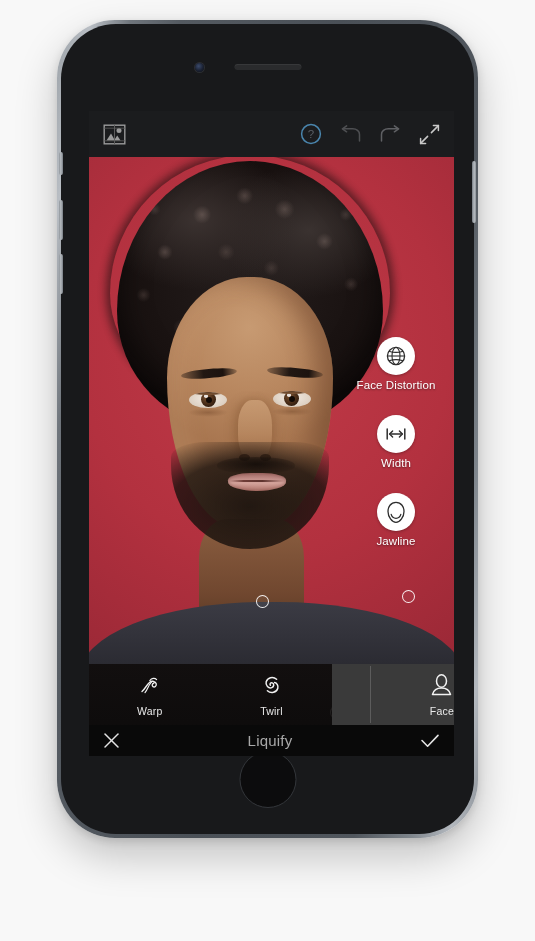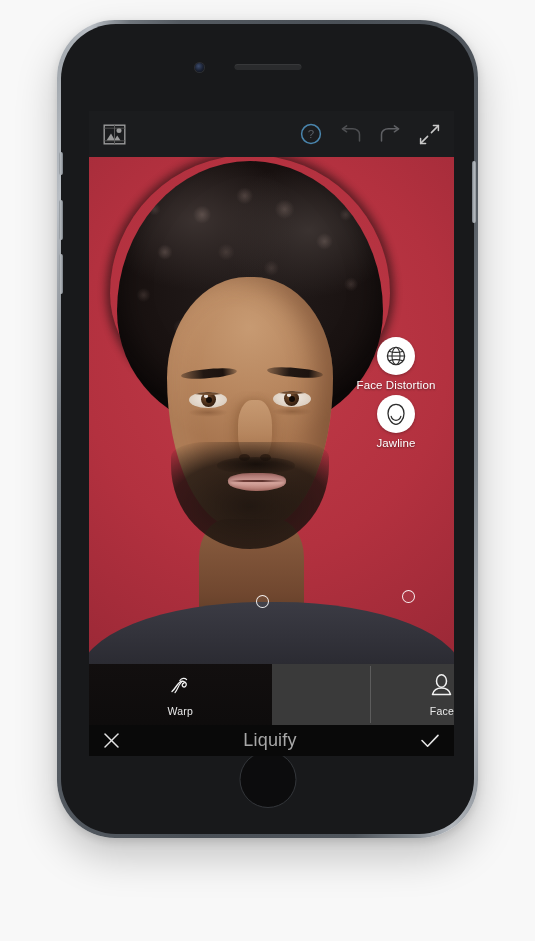--- a/index.html
+++ b/index.html
@@ -287,21 +287,21 @@
 
   
   #face-rail {
     position: absolute;
     right: 10px;
     top: 226px;
     width: 96px;
     display: flex;
     flex-direction: column;
     align-items: center;
-    gap: 4px;
+    gap: 24px;
     z-index: 6;
   }
   .rail-item { display:flex; flex-direction:column; align-items:center; }
   .rail-circle {
     width: 38px; height: 38px; border-radius: 50%;
     background: #ffffff;
     display:flex; align-items:center; justify-content:center;
     box-shadow: 0 1px 3px rgba(0,0,0,0.28);
   }
   .rail-label {
@@ -357,21 +357,21 @@
     top: 614px;
     width: 365px;
     height: 31px;
     background: #090909;
     display: flex;
     align-items: center;
     justify-content: space-between;
     padding: 0 14px;
   }
   #action-title {
-    font-size: 18px;
+    font-size: 15px;
     color: #a8a8a8;
     letter-spacing: .2px;
   }
 
   .ghost { position:absolute; opacity:0; pointer-events:none; }
 </style>
 </head>
 <body>
 
 <div id="stage">
@@ -494,20 +494,32 @@
                 <circle cx="11" cy="11" r="8.6" fill="none" stroke="#2e2e2e" stroke-width="1.3"></circle>
                 <ellipse cx="11" cy="11" rx="4" ry="8.6" fill="none" stroke="#2e2e2e" stroke-width="1.1"></ellipse>
                 <line x1="2.4" y1="11" x2="19.6" y2="11" stroke="#2e2e2e" stroke-width="1.1"></line>
                 <path d="M4 6.2 Q11 8.6 18 6.2" fill="none" stroke="#2e2e2e" stroke-width="1.1"></path>
                 <path d="M4 15.8 Q11 13.4 18 15.8" fill="none" stroke="#2e2e2e" stroke-width="1.1"></path>
               </svg>
             </div>
             <div class="rail-label">Face Distortion</div>
           </div>
 
+          <div class="rail-item">
+            <div class="rail-circle">
+              <svg width="24" height="20" viewBox="0 0 24 20">
+                <line x1="3.2" y1="5" x2="3.2" y2="15" stroke="#2e2e2e" stroke-width="1.5" stroke-linecap="round"></line>
+                <line x1="20.8" y1="5" x2="20.8" y2="15" stroke="#2e2e2e" stroke-width="1.5" stroke-linecap="round"></line>
+                <line x1="6" y1="10" x2="18" y2="10" stroke="#2e2e2e" stroke-width="1.4" stroke-linecap="round"></line>
+                <path d="M8.6 7 L5.6 10 L8.6 13" fill="none" stroke="#2e2e2e" stroke-width="1.4" stroke-linecap="round" stroke-linejoin="round"></path>
+                <path d="M15.4 7 L18.4 10 L15.4 13" fill="none" stroke="#2e2e2e" stroke-width="1.4" stroke-linecap="round" stroke-linejoin="round"></path>
+              </svg>
+            </div>
+            <div class="rail-label">Width</div>
+          </div>
 
           <div class="rail-item">
             <div class="rail-circle">
               <svg width="20" height="23" viewBox="0 0 20 23">
                 <path d="M10 1.4 C4.6 1.4 2 6 2 10.4 C2 15.8 6 21.4 10 21.4 C14 21.4 18 15.8 18 10.4 C18 6 15.4 1.4 10 1.4 Z" fill="none" stroke="#2e2e2e" stroke-width="1.3"></path>
                 <path d="M5.2 13.4 C6.6 18.6 13.4 18.6 14.8 13.4" fill="none" stroke="#2e2e2e" stroke-width="1.3" stroke-linecap="round"></path>
               </svg>
             </div>
             <div class="rail-label">Jawline</div>
           </div>
@@ -522,20 +534,30 @@
               <svg width="26" height="26" viewBox="0 0 26 26">
                 <path d="M5 19.5 C8 17 9.5 13 12.5 10.5 C15 8.4 18.5 9.2 19.2 11.8 C19.8 14 17.6 15.6 16 14.6 C14.6 13.7 15.2 11.4 17 11" fill="none" stroke="#f0f0f0" stroke-width="1.35" stroke-linecap="round"></path>
                 <path d="M8 20.6 C10.6 17.6 11.2 13.4 14.4 10.2" fill="none" stroke="#f0f0f0" stroke-width="1.2" stroke-linecap="round"></path>
                 <path d="M12.8 8.6 C14.6 6.2 17.8 5.6 19.6 7.6" fill="none" stroke="#f0f0f0" stroke-width="1.2" stroke-linecap="round"></path>
               </svg>
             </span>
             <span class="tool-label">Warp</span>
           </div>
 
 
+          <div class="tool">
+            <span>
+              <svg width="26" height="26" viewBox="0 0 26 26">
+                <path d="M17.6 7.2 C14 4 8.4 5.4 7.2 9.8 C6.2 13.6 9.6 16.8 12.8 15.6 C15.2 14.7 15.4 11.6 13.2 10.9
+                         C11.6 10.4 10.4 12 11.4 13.2" fill="none" stroke="#f0f0f0" stroke-width="1.5" stroke-linecap="round"></path>
+                <path d="M8.4 18.8 C12 22 17.6 20.6 18.8 16.2 C19.5 13.5 17.9 11 15.6 10.6" fill="none" stroke="#f0f0f0" stroke-width="1.5" stroke-linecap="round"></path>
+              </svg>
+            </span>
+            <span class="tool-label">Twirl</span>
+          </div>
 
 
           <div class="tool active">
             <span>
               <svg width="25" height="25" viewBox="0 0 25 25">
                 <ellipse cx="12.5" cy="8" rx="5" ry="6.2" fill="none" stroke="#f2f2f2" stroke-width="1.5"></ellipse>
                 <path d="M3.5 21.5 C4.6 17.2 8.2 15 12.5 15 C16.8 15 20.4 17.2 21.5 21.5 Z" fill="none" stroke="#f2f2f2" stroke-width="1.5" stroke-linejoin="round"></path>
               </svg>
             </span>
             <span class="tool-label">Face</span>

